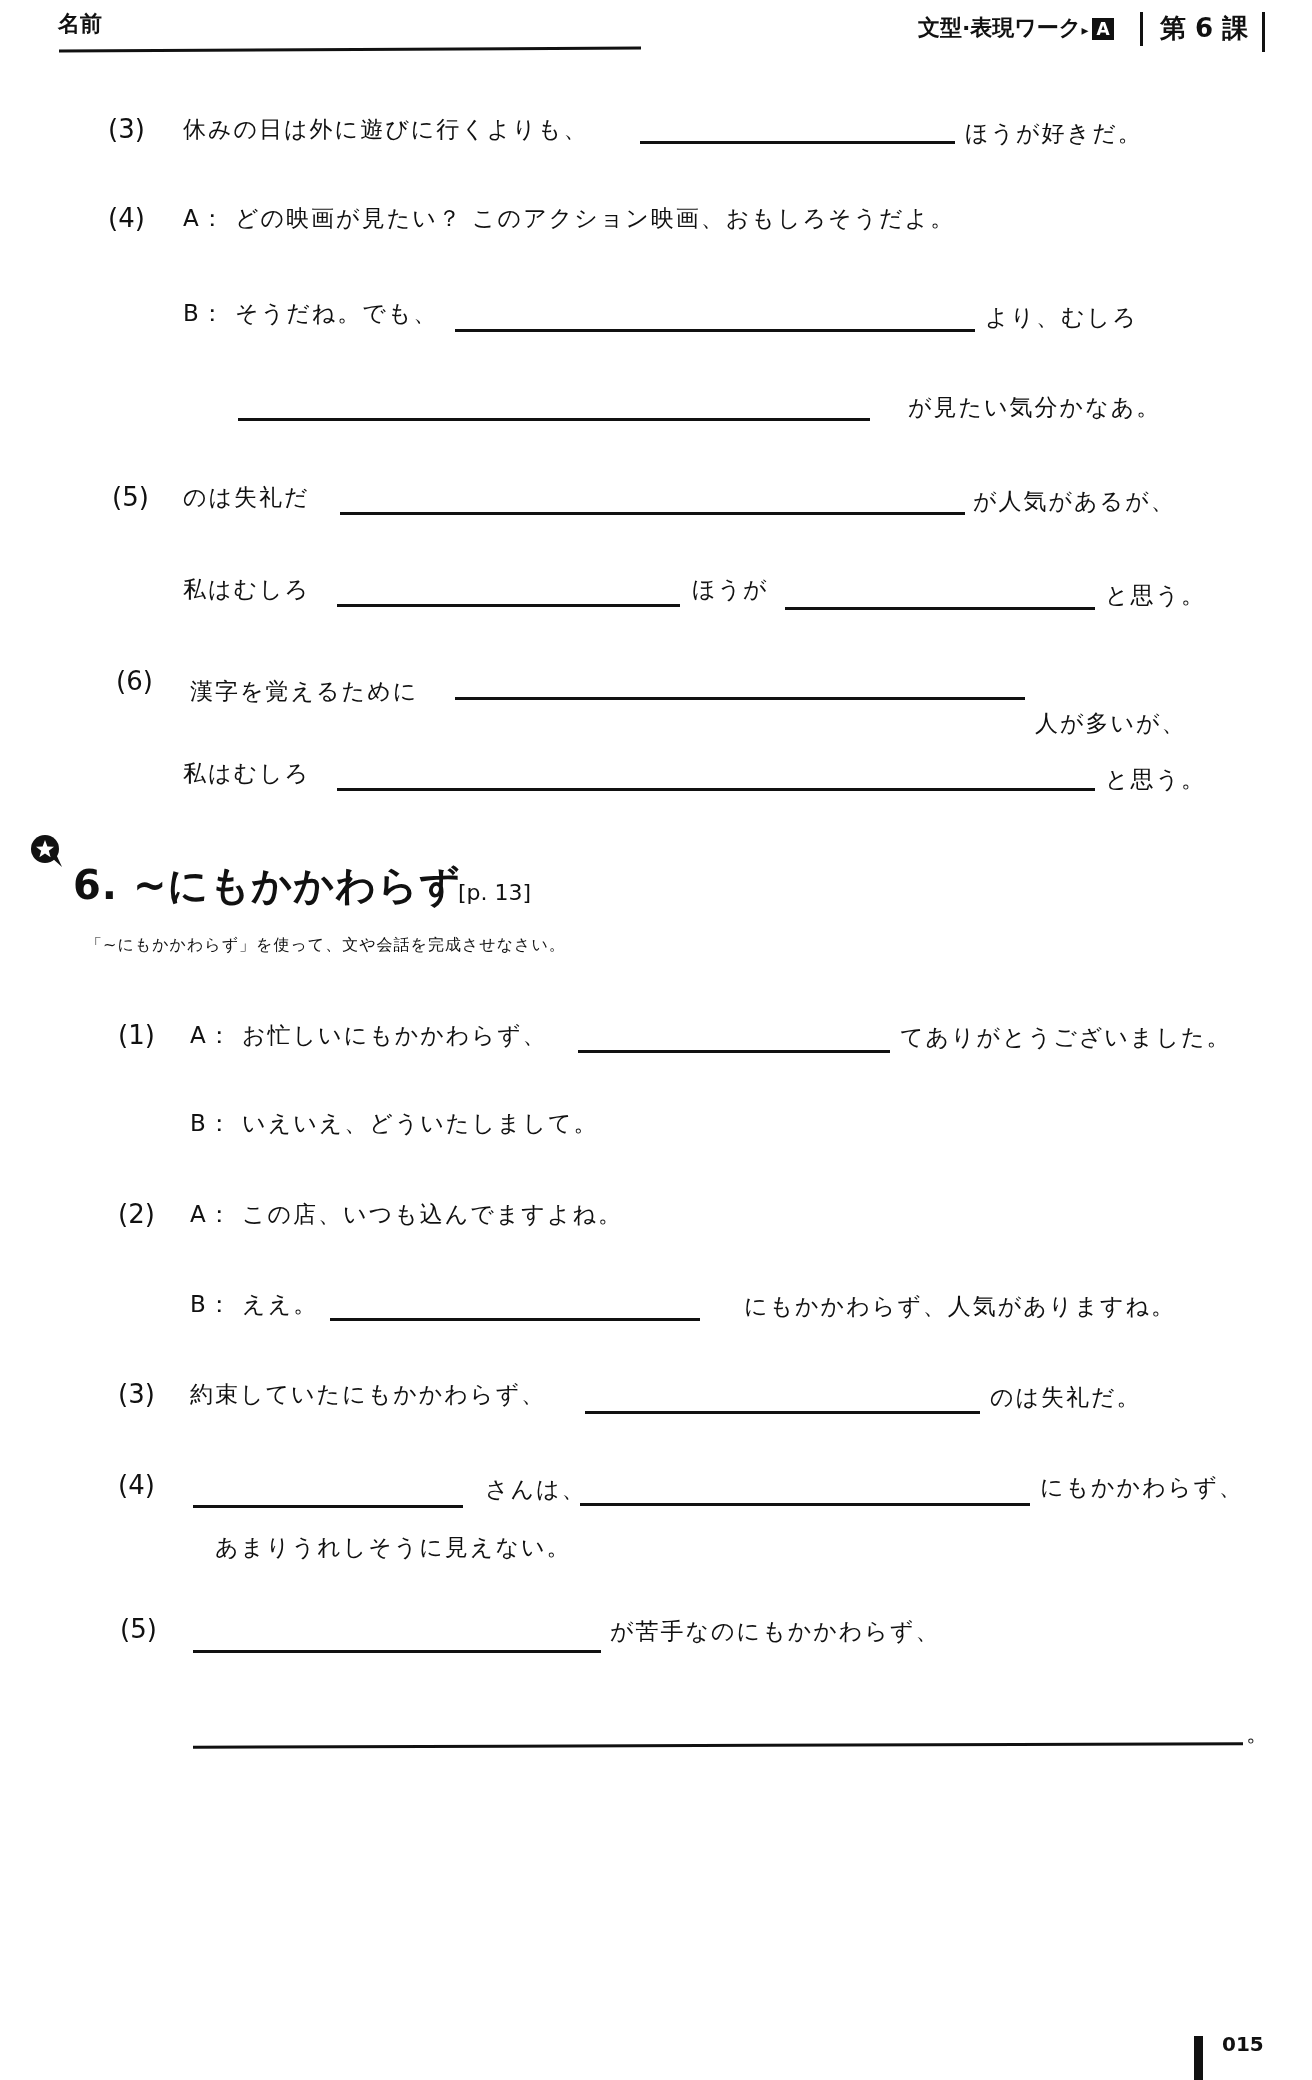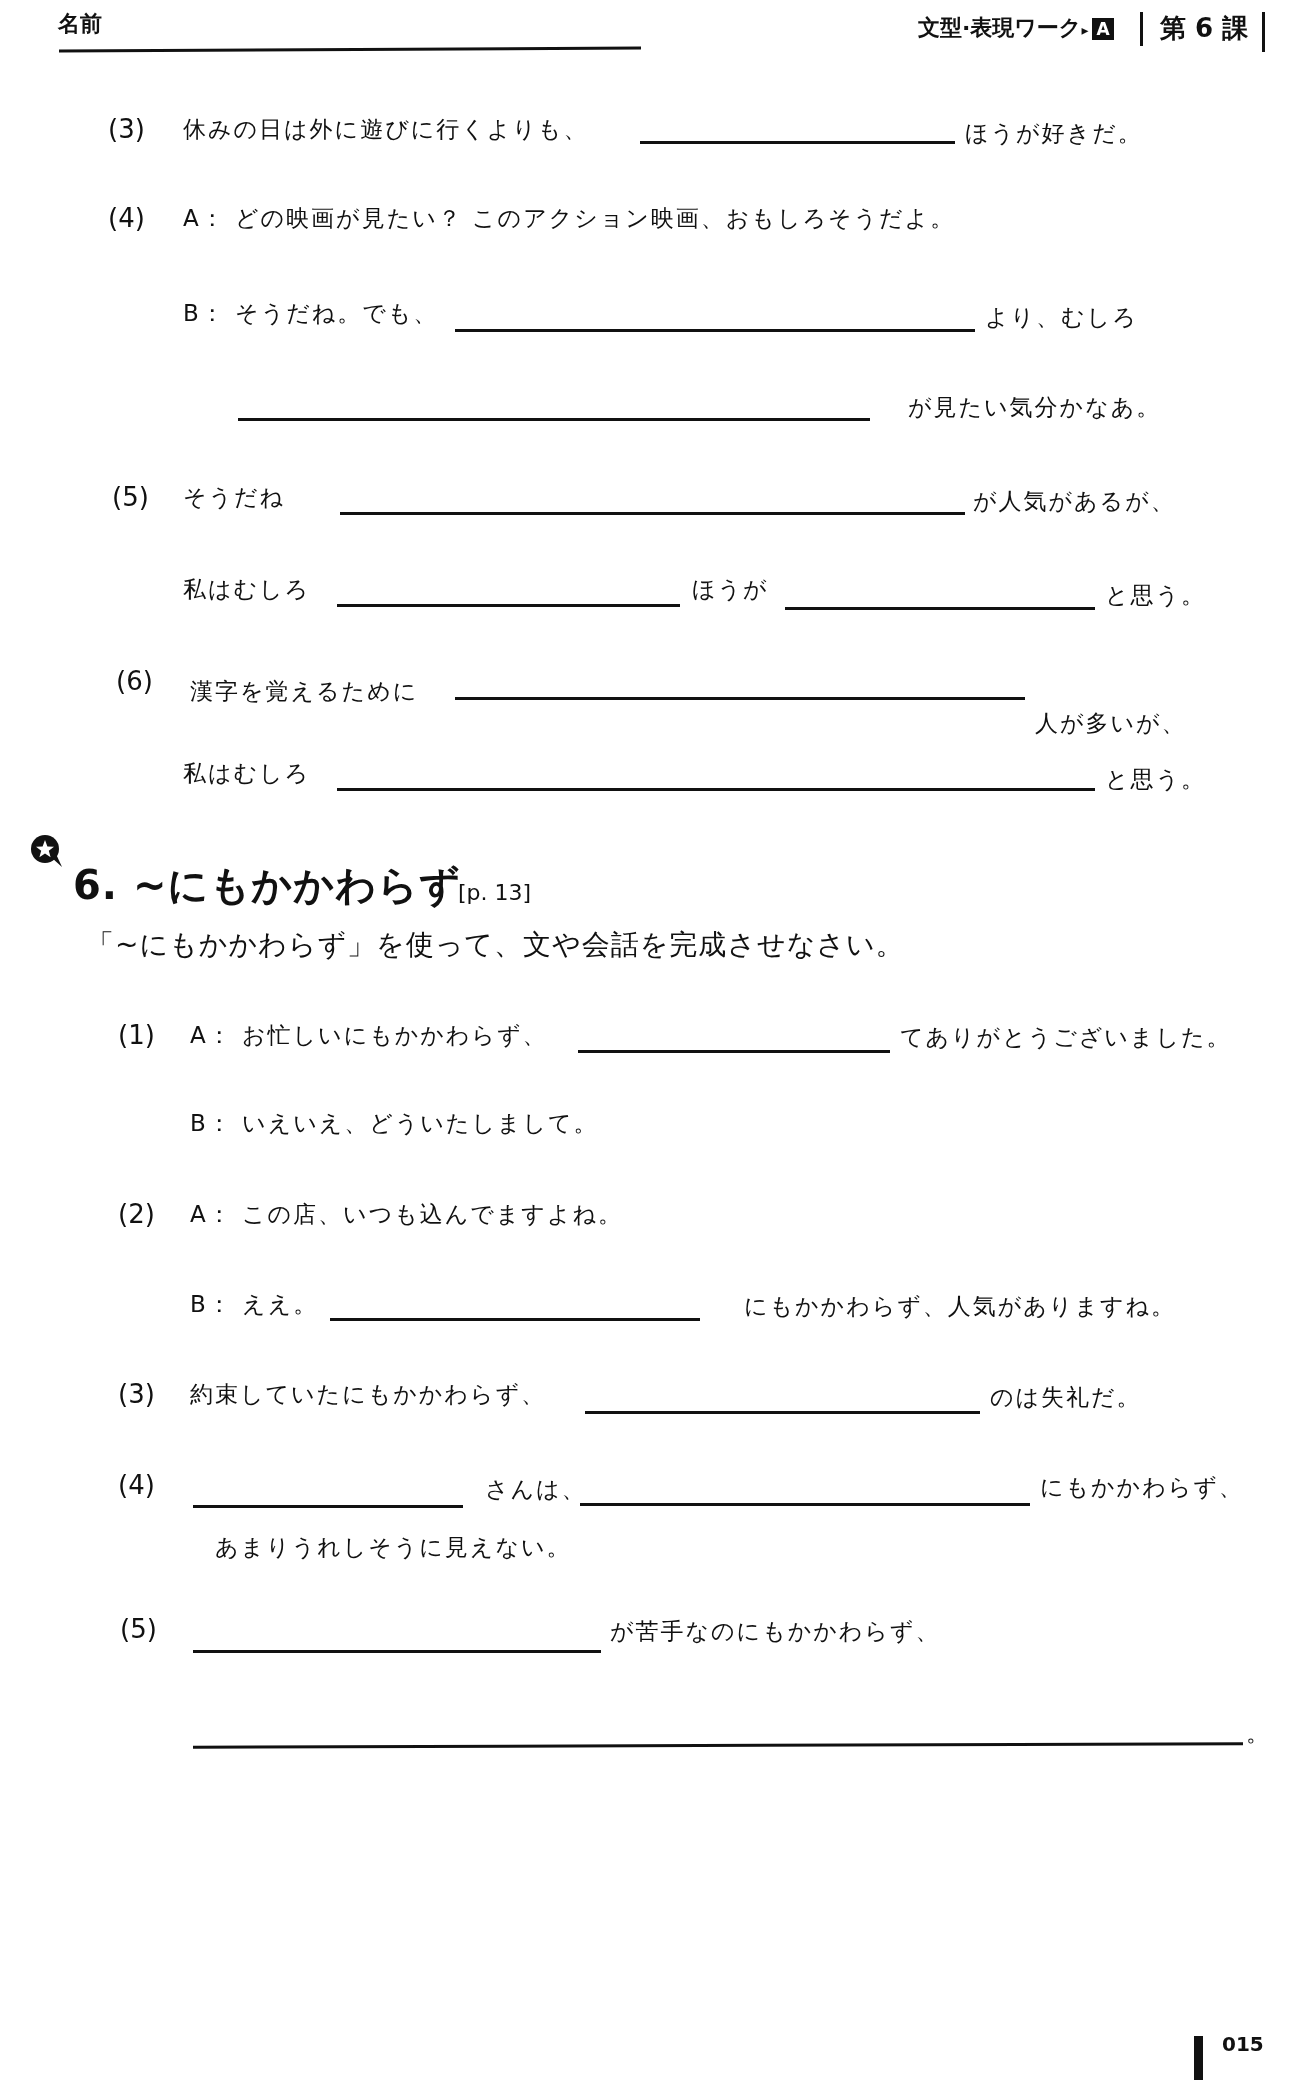--- a/index.html
+++ b/index.html
@@ -10,21 +10,21 @@
   }
   .abs { position:absolute; white-space:nowrap; }
   .t { font-size:23px; line-height:34px; letter-spacing:2px; }
   .num { font-size:26px; line-height:34px; }
   .blank { position:absolute; height:0; border-top:3px solid #111; }
   .hdr { font-weight:bold; font-size:22px; line-height:28px; }
   .vbar { position:absolute; width:3px; background:#111; }
   .abox { display:inline-block; background:#111; color:#fff; font-size:17px; line-height:22px; padding:0 4px; margin-left:4px; font-weight:bold; }
   .sec-title { font-weight:bold; font-size:40px; line-height:46px; letter-spacing:1px; }
   .ref { font-size:22px; line-height:22px; }
-  .instr { font-size:28px; line-height:30px; letter-spacing:1px; }
+  .instr { font-size:16px; line-height:30px; letter-spacing:1px; }
 </style>
 </head>
 <body>
 
 <div class="abs hdr" style="left:58px; top:10px;">名前</div>
 <div class="blank" style="left:59px; top:48px; width:582px; border-top-width:3px; transform:rotate(-0.3deg);"></div>
 
 <div class="abs hdr" style="left:918px; top:14px;">
   <span>文型·表現ワーク</span><span style="font-size:14px;">▸</span><span class="abox">A</span>
 </div>
@@ -39,21 +39,21 @@
 
 <div class="abs num" style="left:108px; top:201px;">(4)</div>
 <div class="abs t" style="left:183px; top:201px;">A： どの映画が見たい？ このアクション映画、おもしろそうだよ。</div>
 <div class="abs t" style="left:183px; top:296px;">B： そうだね。でも、</div>
 <div class="blank" style="left:455px; top:329px; width:520px;"></div>
 <div class="abs t" style="left:985px; top:300px;">より、むしろ</div>
 <div class="blank" style="left:238px; top:418px; width:632px;"></div>
 <div class="abs t" style="left:880px; top:390px;margin-left:28px;">が見たい気分かなあ。</div>
 
 <div class="abs num" style="left:112px; top:480px;">(5)</div>
-<div class="abs t" style="left:183px; top:480px;">そうだね</div>
+<div class="abs t" style="left:183px; top:480px;">のは失礼だ</div>
 <div class="blank" style="left:340px; top:512px; width:625px;"></div>
 <div class="abs t" style="left:973px; top:484px;">が人気があるが、</div>
 <div class="abs t" style="left:183px; top:572px;">私はむしろ</div>
 <div class="blank" style="left:337px; top:604px; width:343px;"></div>
 <div class="abs t" style="left:692px; top:572px;">ほうが</div>
 <div class="blank" style="left:785px; top:607px; width:310px;"></div>
 <div class="abs t" style="left:1105px; top:578px;">と思う。</div>
 
 <div class="abs num" style="left:116px; top:664px;">(6)</div>
 <div class="abs t" style="left:190px; top:664px;margin-top:10px;">漢字を覚えるために</div>

